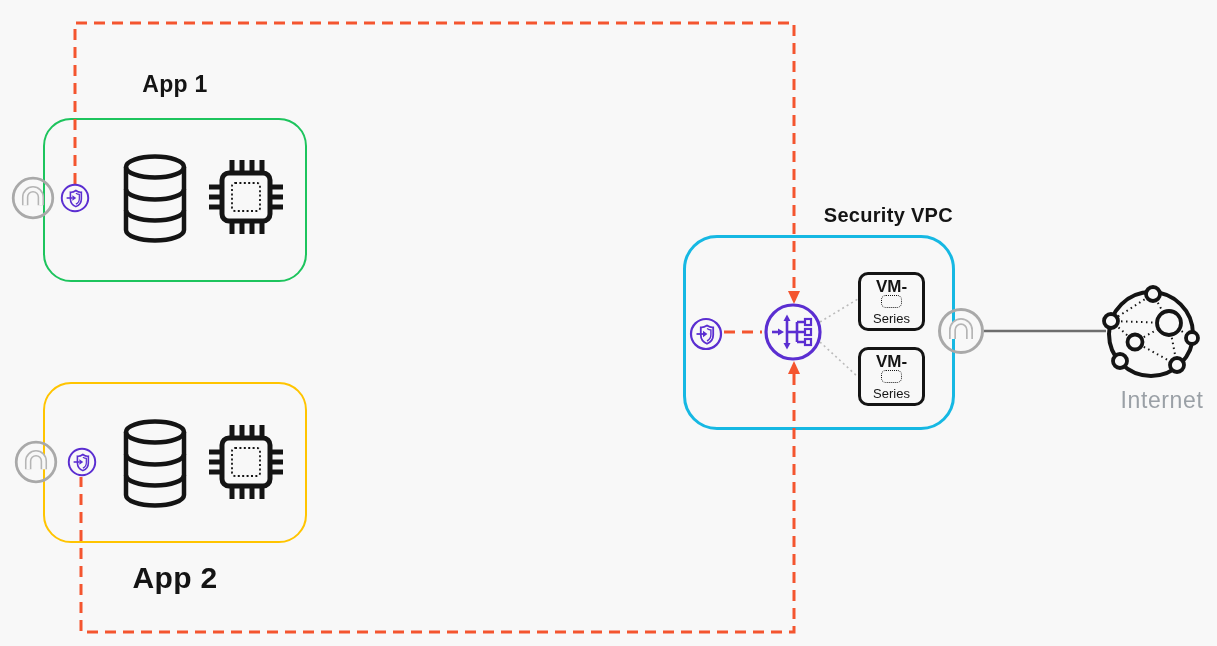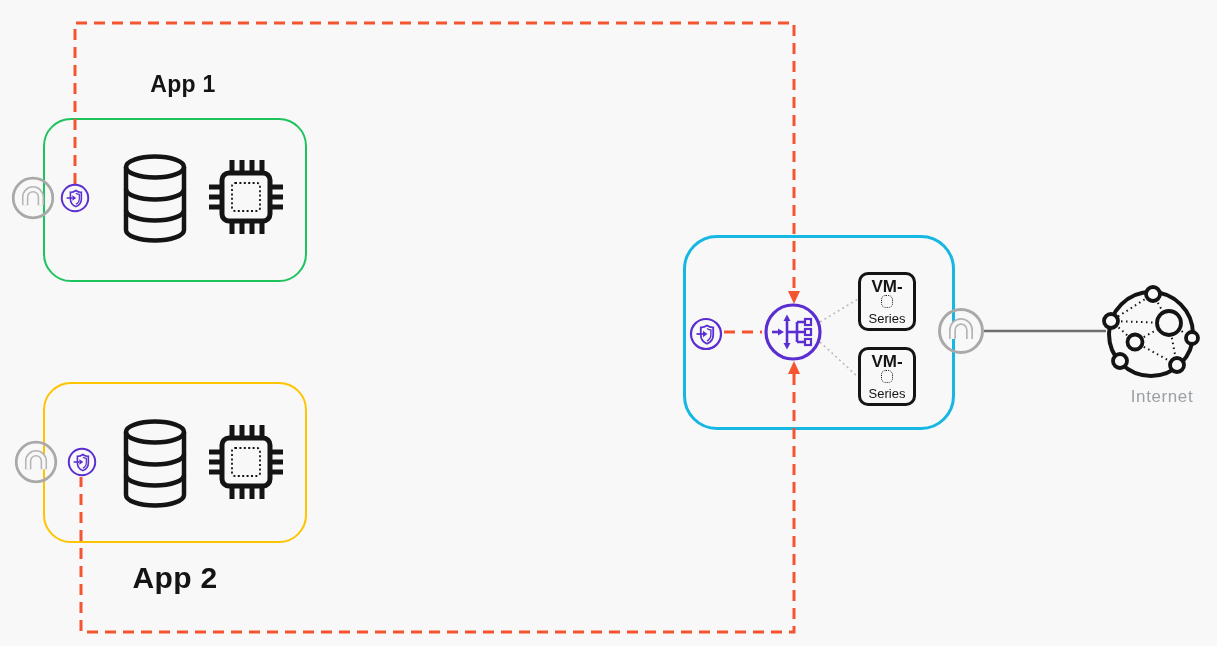--- a/index.html
+++ b/index.html
@@ -10,27 +10,27 @@
     font-family:"Liberation Sans","DejaVu Sans",sans-serif;
   }
   .abs{position:absolute;}
   
   .vpc-box{position:absolute;border-radius:28px;background:transparent;}
   .box-app1{left:43px;top:118px;width:264px;height:164px;border:2.5px solid var(--app1-border,#1dc45d);}
   .box-app2{left:43px;top:382px;width:264px;height:161px;border:2.5px solid var(--app2-border,#ffc400);}
   .box-svpc{left:683px;top:235px;width:272px;height:195px;border:3px solid var(--svpc-border,#16b8e3);border-radius:34px;}
   
   .diagram-label{position:absolute;color:var(--ink,#141414);font-weight:bold;letter-spacing:.3px;}
-  .lbl-app1{left:51px;top:71px;width:264px;text-align:center;font-size:23px;}
+  .lbl-app1{left:43px;top:71px;width:264px;text-align:center;font-size:23px;}
   .lbl-app2{left:43px;top:561px;width:264px;text-align:center;font-size:30px;}
   .lbl-svpc{left:753px;top:204px;width:200px;text-align:right;font-size:20px;}
-  .lbl-internet{left:1112px;top:387px;width:100px;text-align:center;font-size:17px;font-weight:400;color:var(--muted-text,#9aa0a6);letter-spacing:.6px;}
+  .lbl-internet{left:1112px;top:387px;width:100px;text-align:center;font-size:23px;font-weight:400;color:var(--muted-text,#9aa0a6);letter-spacing:.6px;}
   
   .vm-box{
-    position:absolute;width:58px;height:59px;background:var(--bg,#f8f8f8);
+    position:absolute;width:67px;height:59px;background:var(--bg,#f8f8f8);
     border:3px solid var(--ink,#141414);border-radius:10px;padding:20px;
   }
   .vm-box .vm-inner{
     width:100%;height:100%;border:1.5px dotted var(--ink,#141414);border-radius:5px;
     display:flex;flex-direction:column;align-items:center;justify-content:center;line-height:1;
   }
   .vm-line1{font-size:17px;font-weight:700;color:var(--ink,#141414);}
   .vm-line2{font-size:13px;font-weight:500;color:var(--ink,#141414);margin-top:17px;}
   .vm1{left:858px;top:272px;}
   .vm2{left:858px;top:347px;}
@@ -138,20 +138,21 @@
     <rect class="i-ink" stroke-width="5" x="16" y="21" width="48" height="48" rx="7"></rect>
     <rect class="i-ink-dot" stroke-width="1.8" x="26" y="31" width="28" height="28" rx="3"></rect>
     <g class="i-ink" stroke-width="5">
       <path d="M26,8 V21 M36,8 V21 M46,8 V21 M56,8 V21"></path>
       <path d="M26,69 V82 M36,69 V82 M46,69 V82 M56,69 V82"></path>
       <path d="M3,35 H16 M3,45 H16 M3,55 H16"></path>
       <path d="M64,35 H77 M64,45 H77 M64,55 H77"></path>
     </g>
   </svg>
 
+  <div class="diagram-label lbl-svpc">Security VPC</div>
 
   <svg class="abs" style="left:689px;top:317px;" width="34" height="34" viewBox="0 0 34 34">
     <circle class="i-purple i-bgfill" cx="17" cy="17" r="15" stroke-width="2.2"></circle>
     <path class="i-purple" stroke-width="1.8" d="M18,8.5 C20.2,10 22.6,10.6 24.2,10.4 V18 C24.2,22.4 21.6,25.2 18,26.8 C14.4,25.2 11.8,22.4 11.8,18 V10.4 C13.4,10.6 15.8,10 18,8.5 Z"></path>
     <path class="i-purple" stroke-width="1.4" d="M18,11.5 C19.4,12.4 20.8,12.9 21.9,12.9 V17.8 C21.9,20.9 20.2,22.9 18,24"></path>
     <path class="i-purple" stroke-width="1.8" d="M7.5,17 H14"></path>
     <polygon class="i-purple-fill" points="14,13.8 14,20.2 18.4,17"></polygon>
   </svg>
 
   <svg class="abs" style="left:761px;top:300px;" width="64" height="64" viewBox="0 0 64 64">

